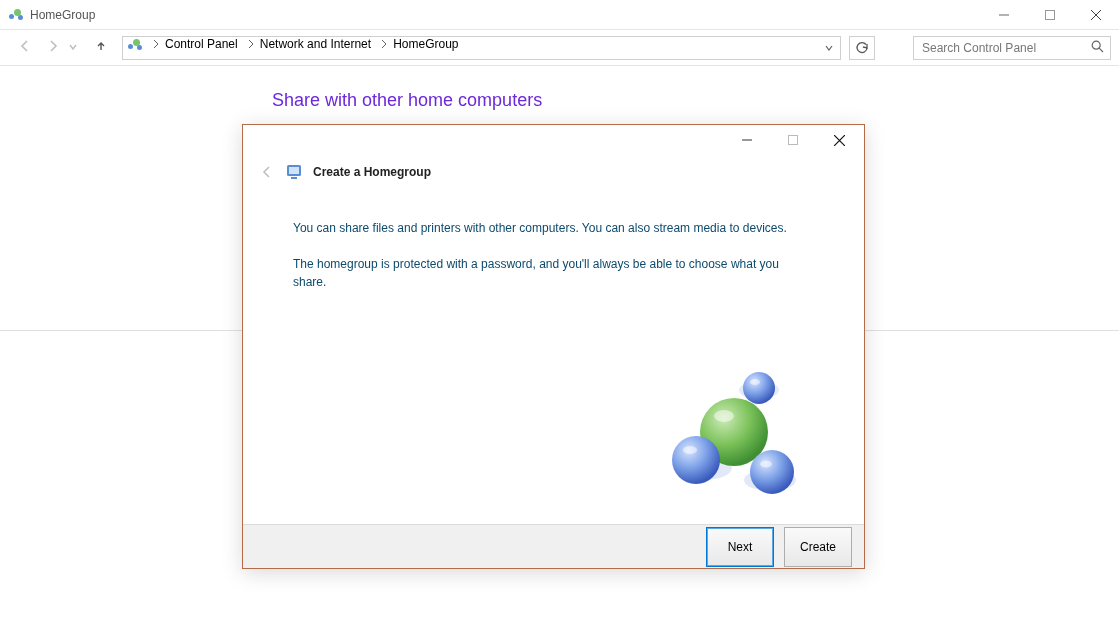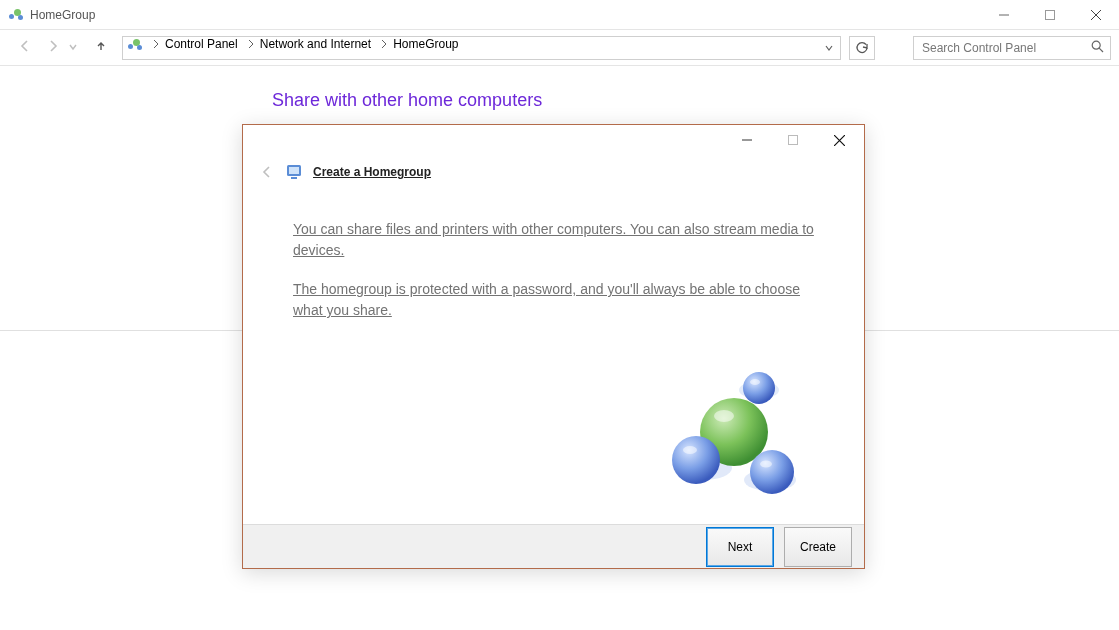--- a/index.html
+++ b/index.html
@@ -164,33 +164,31 @@
     color: #bfbfbf;
   }
   .wiz-icon {
     width: 18px; height: 18px;
     display: flex; align-items: center; justify-content: center;
   }
   .wiz-title-text {
     font-size: 12px;
     color: #222;
     font-weight: 600;
-    text-decoration: underline;
   }
   .wiz-body {
     flex: 1;
     position: relative;
     padding: 30px 50px 10px 50px;
   }
   .wiz-body p {
     margin: 0 0 18px 0;
-    font-size: 14px;
-    color: #737373;
+    font-size: 12px;
+    color: #0c4a6e;
     line-height: 1.5;
-    text-decoration: underline;
   }
   .wiz-art {
     position: absolute;
     right: 50px; bottom: 14px;
     width: 170px; height: 150px;
   }
   .wiz-footer {
     height: 44px;
     background: #f0f0f0;
     border-top: 1px solid #dcdcdc;

